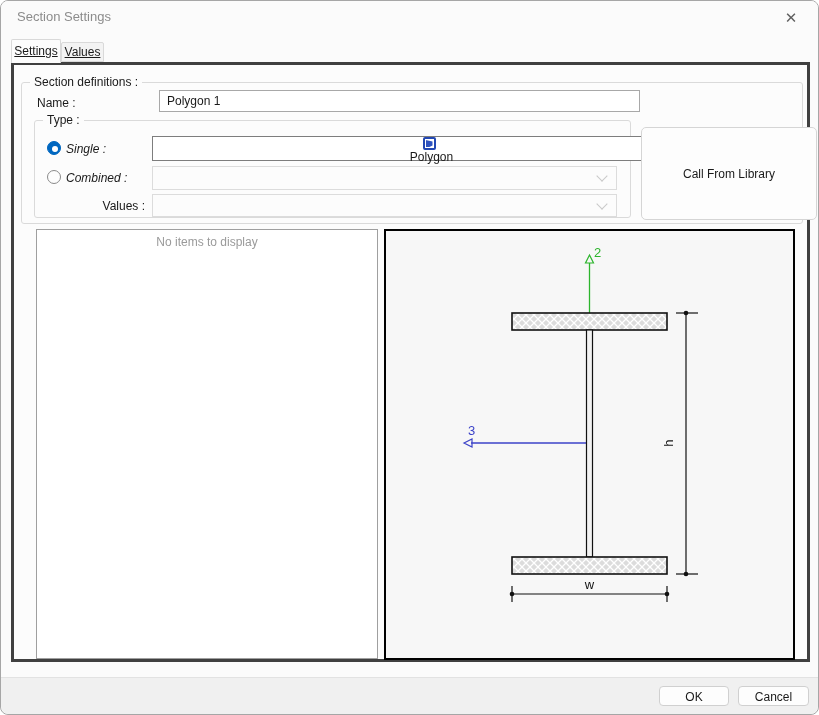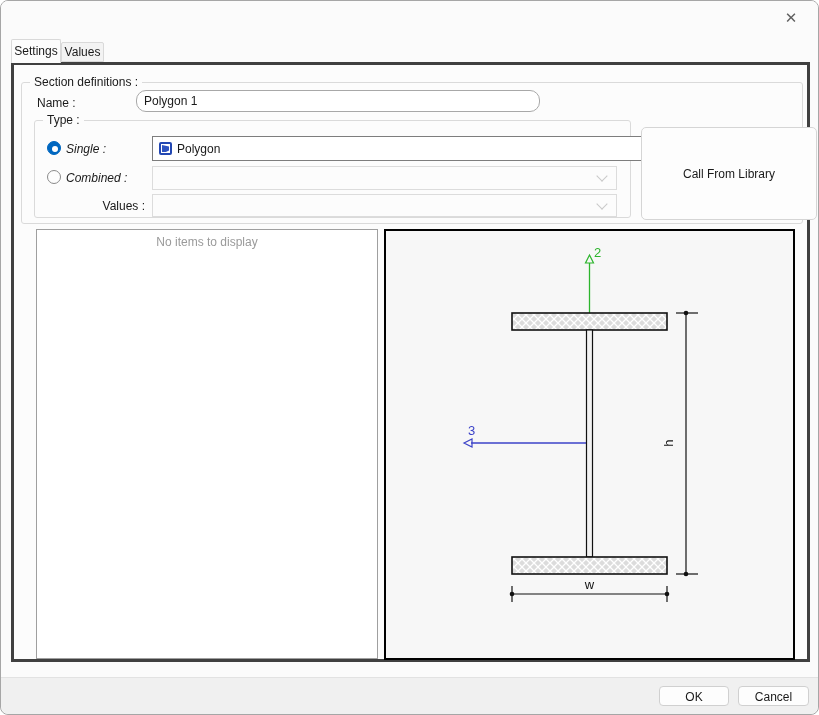--- a/index.html
+++ b/index.html
@@ -11,21 +11,21 @@
   
   .titlebar{position:absolute;left:0;top:0;right:0;height:32px;background:#fbfbfb;}
   .title{position:absolute;left:16px;top:0;line-height:32px;font-size:13px;color:#8c8c8c;}
   .close-btn{
     position:absolute;right:14px;top:6px;width:26px;height:22px;display:flex;
     align-items:center;justify-content:center;font-size:15px;color:#5f5f5f;cursor:pointer;
   }
   
   .tab{
     position:absolute;font-size:12px;color:#1a1a1a;text-align:center;
-    border:1px solid #d9d9d9;cursor:pointer;
+    border:1px solid #d9d9d9;cursor:pointer;text-decoration:underline;
   }
   .tab.active{
     left:10px;top:38px;width:50px;height:24px;line-height:22px;background:#fcfcfc;
     border-bottom:none;z-index:3;border-radius:2px 2px 0 0;
   }
   .tab.inactive{
     left:60px;top:41px;width:43px;height:20px;line-height:18px;background:#f3f3f3;
     z-index:1;border-radius:2px 2px 0 0;
   }
   
@@ -94,42 +94,43 @@
   }
   .btn.ok{left:658px;top:685px;width:70px;}
   .btn.cancel{left:737px;top:685px;width:71px;text-align:center;}
 </style>
 </head>
 <body>
 
 <div class="window">
 
   <div class="titlebar">
+    <span class="title">Section Settings</span>
     <span class="close-btn">✕</span>
   </div>
 
   <div class="tab active">Settings</div>
   <div class="tab inactive">Values</div>
 
   <div class="page">
 
     <div class="groupbox" style="left:7px;top:17px;width:782px;height:142px;">
       <span class="grouplabel">Section definitions :</span>
     </div>
 
     <span class="lbl" style="left:23px;top:31px;">Name :</span>
-    <input class="textbox" style="left: 122px; top: 25px; width: 404px; height: 22px; border-radius: 10px;" value="Polygon 1">
+    <input class="textbox" style="left: 145px; top: 25px; width: 481px; height: 22px;" value="Polygon 1">
 
     <div class="groupbox" style="left:20px;top:55px;width:597px;height:98px;">
       <span class="grouplabel">Type :</span>
     </div>
 
     <span class="radio checked" style="left:33px;top:76px;"></span>
     <span class="lbl" style="left:52px;top:77px;font-style:italic;">Single :</span>
-    <div class="combo" style="left:138px;top:71px;width:559px;height:25px;">
+    <div class="combo" style="left:138px;top:71px;width:559px;height:25px;flex-direction:column;">
       <span class="poly-icon"></span>
       <span>Polygon</span>
       <span class="chev"></span>
     </div>
 
     <span class="radio unchecked" style="left:33px;top:105px;"></span>
     <span class="lbl" style="left:52px;top:106px;font-style:italic;">Combined :</span>
     <div class="combo disabled" style="left:138px;top:101px;width:465px;height:24px;">
       <span></span>
       <span class="chev"></span>

